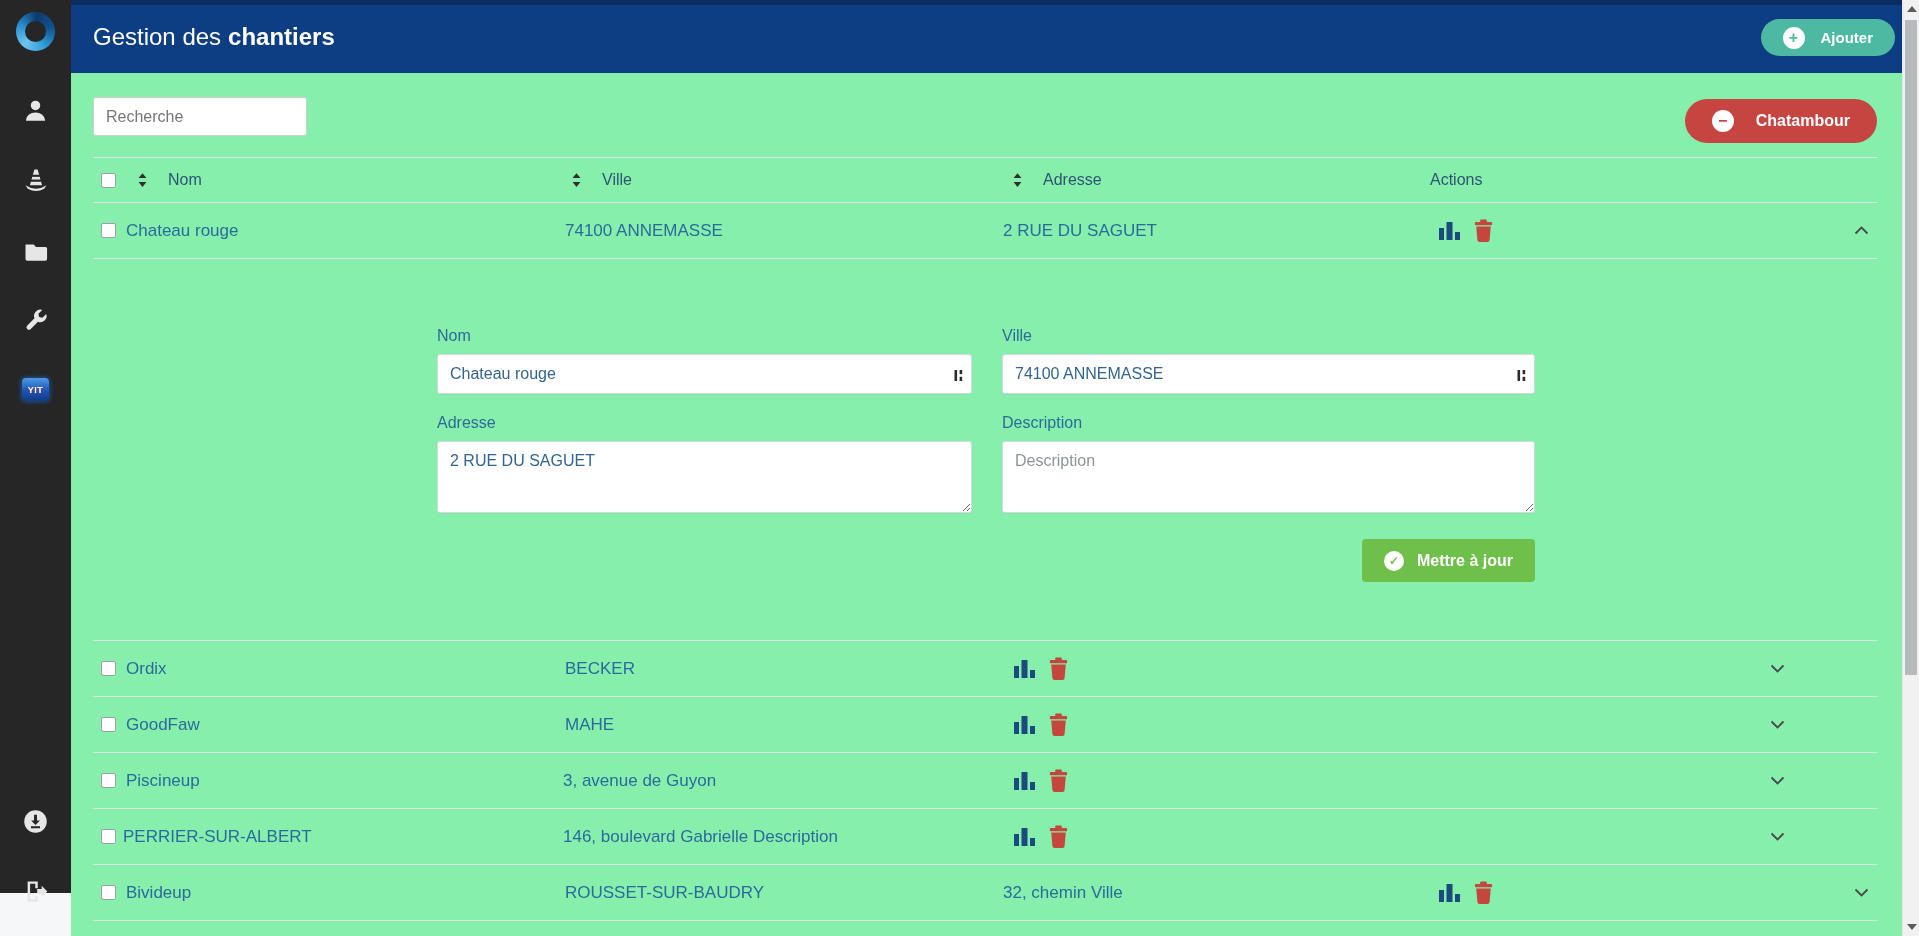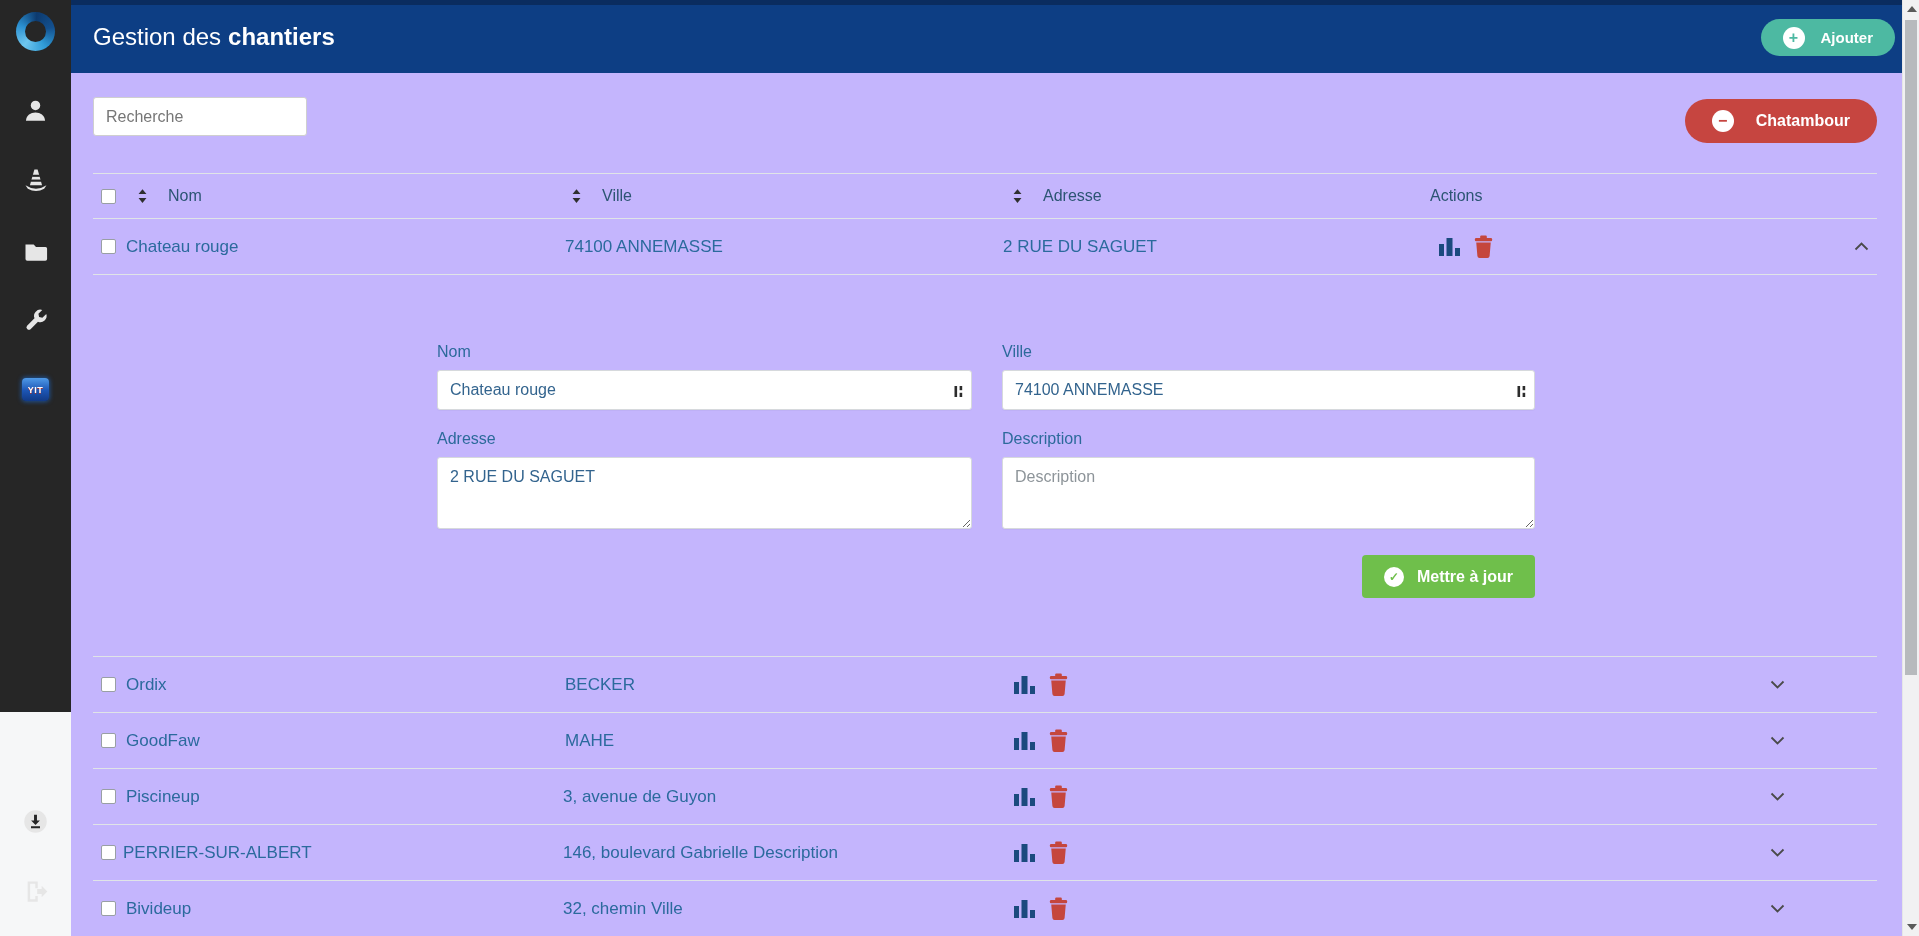--- a/index.html
+++ b/index.html
@@ -1,20 +1,20 @@
 <!DOCTYPE html>
 <html><head>
 <meta charset="utf-8">
 <style>
   * { box-sizing: border-box; margin: 0; padding: 0; }
   html,body { width:1919px; height:936px; overflow:hidden; }
   body { font-family:"Liberation Sans", sans-serif; background:#f6f7f8; position:relative; }
 
   
-  .sidebar { position:absolute; left:0; top:0; width:71px; height:712px; background:#262626; z-index:5; }
+  .sidebar { position:absolute; left:0; top:0; width:71px; height:893px; background:#262626; z-index:5; }
   .logo { position:absolute; top:12px; left:16px; width:39px; height:39px; border-radius:50%;
           background:conic-gradient(from 220deg,#6ec6ee,#2a8fd0,#0d3a6e,#13508f,#2f9bd6,#6ec6ee); }
   .logo::after { content:""; position:absolute; inset:9px; background:#262626; border-radius:50%; }
   .side-ico { position:absolute; left:0; width:71px; display:flex; justify-content:center; }
   .side-ico svg { display:block; }
   .yit-chip { width:27px; height:23px; border-radius:4px;
               background:linear-gradient(180deg,#4f9ae8 0%,#1c55b4 55%,#123a86 100%);
               box-shadow:0 0 4px 1px #1d6ed699; color:#fff; font-size:9px; font-weight:bold;
               display:flex; align-items:center; justify-content:center; letter-spacing:.5px;
               text-shadow:0 1px 0 #a33; }
@@ -31,28 +31,28 @@
   .btn-add { right:24px; top:19px; height:37px; border-radius:19px; background:#4db9a2;
              padding:0 22px; gap:16px; font-size:15px; }
   .btn-del { right:25px; top:26px; height:44px; border-radius:22px; background:#c64540;
              padding:0 27px; gap:22px; font-size:16px; }
   .circle-ico { width:22px; height:22px; border-radius:50%; background:#fff; display:flex;
                 align-items:center; justify-content:center; font-size:16px; font-weight:700; line-height:1; }
   .btn-add .circle-ico { color:#4db9a2; }
   .btn-del .circle-ico { color:#c64540; }
 
   
-  .content { position:absolute; left:71px; top:73px; width:1831px; height:863px; background:#c4b5fd; }
+  .content { position:absolute; left:71px; top:73px; width:1831px; height:863px; background:#86efac; }
   .search { position:absolute; left:22px; top:24px; width:214px; height:39px; border:1px solid #cfcfcf;
             border-radius:3px; background:#fff; padding:0 12px; font-size:16px; color:#333;
             font-family:inherit; }
   .search::placeholder { color:#767676; }
 
   
-  .table { position:absolute; left:22px; top:100px; width:1784px; }
+  .table { position:absolute; left:22px; top:84px; width:1784px; }
   .trow { display:grid; grid-template-columns:28px 442px 440px 425px 365px 84px; align-items:center;
           height:56px; border-bottom:1px solid #e0e4e7; font-size:17px; color:#2b6a9d; }
   .thead { height:46px; border-top:1px solid #e0e4e7; font-size:16px; color:#2c5573; }
   .cell { display:flex; align-items:center; }
   .c-check { padding-left:8px; }
   .h-nom { padding-left:16px; gap:20px; }
   .h-ville { padding-left:8px; gap:20px; }
   .h-adr { padding-left:9px; gap:20px; }
   .h-act { padding-left:2px; }
   .d-nom { padding-left:5px; }
@@ -442,20 +442,23 @@
         </div>
     </div>
 
     <div class="trow">
       <div class="cell c-check">
           <input type="checkbox" style="">
         </div>
       <div class="cell d-nom">
           <span>Bivideup</span>
         </div>
+      <div class="cell d-ville">
+          <span>ROUSSET-SUR-BAUDRY</span>
+        </div>
       <div class="cell">
           <span>32, chemin Ville</span>
         </div>
       <div class="cell d-act">
         <span class="act-ico">
             <svg width="25" height="20" viewBox="0 0 25 20">
               <rect x="1" y="7" width="5" height="12" fill="#1b4a7e"></rect>
               <rect x="8.5" y="1" width="6" height="18" fill="#1b4a7e"></rect>
               <rect x="17" y="11" width="5" height="8" fill="#1b4a7e"></rect>
             </svg>

